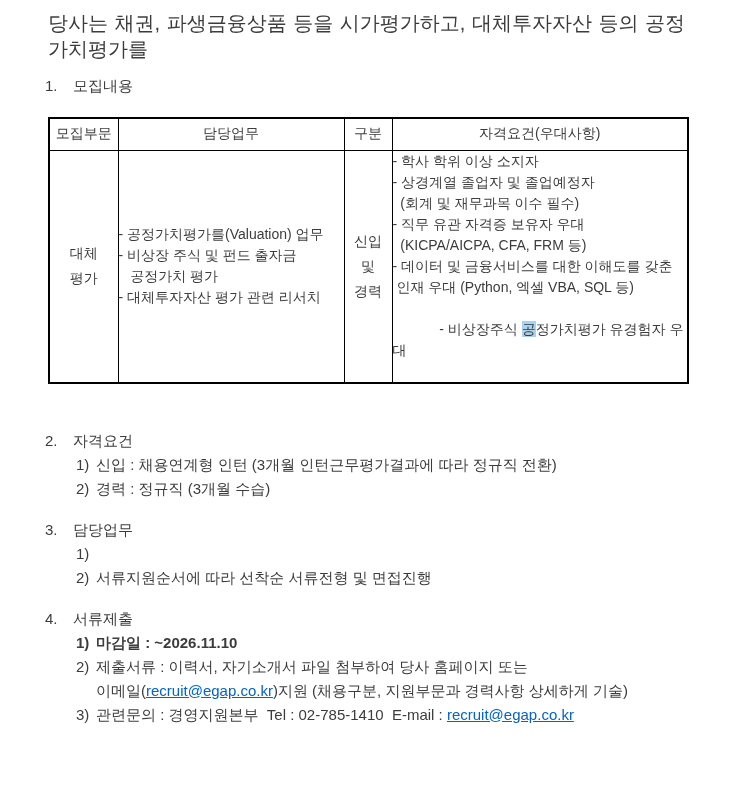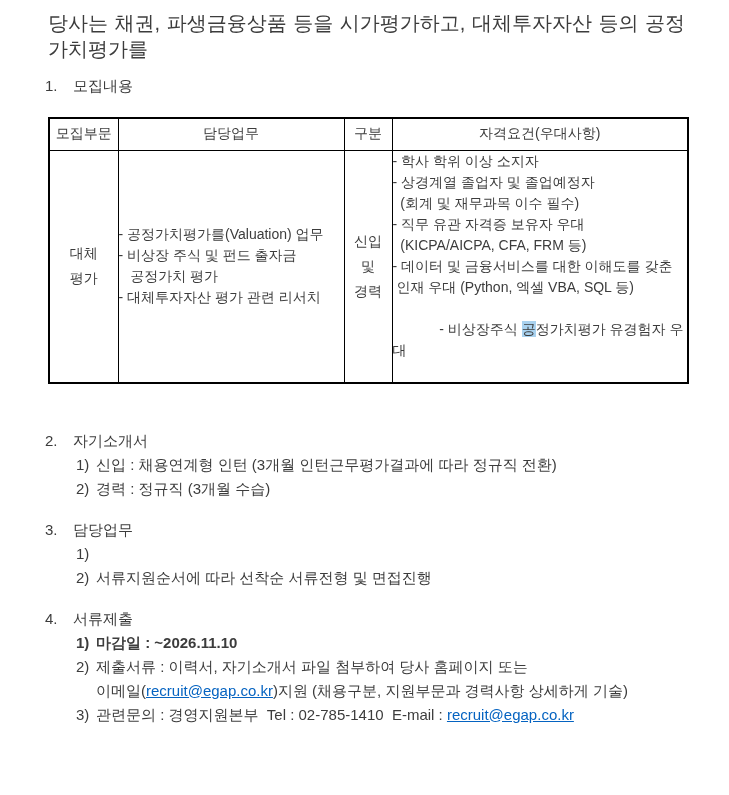--- a/index.html
+++ b/index.html
@@ -161,21 +161,21 @@
           <div class="pre">
             <span>- 비상장주식 </span><span class="hl">공</span><span>정가치평가 유경험자 우대</span>
           </div>
         </td>
       </tr>
     </tbody>
   </table>
 
   <div class="sec-title gap-s2">
     <span class="sec-num">2.</span>
-    <span>자기소개서</span>
+    <span>자격요건</span>
   </div>
   <div class="items">
     <div class="item">
       <span class="item-num">1)</span>
       <span>신입 : 채용연계형 인턴 (3개월 인턴근무평가결과에 따라 정규직 전환)</span>
     </div>
     <div class="item">
       <span class="item-num">2)</span>
       <span>경력 : 정규직 (3개월 수습)</span>
     </div>

